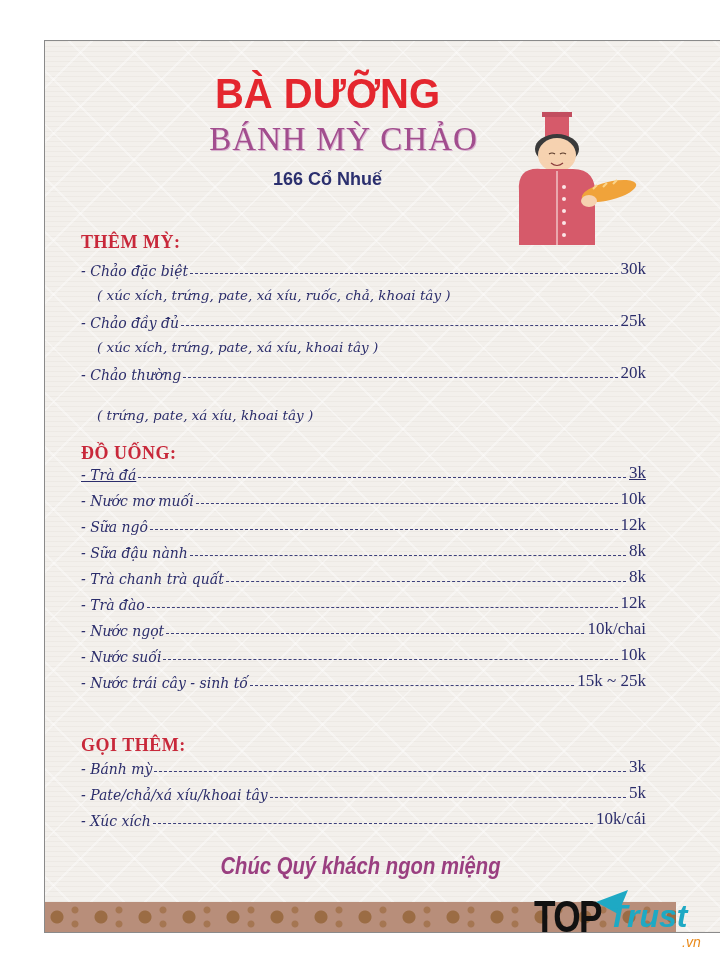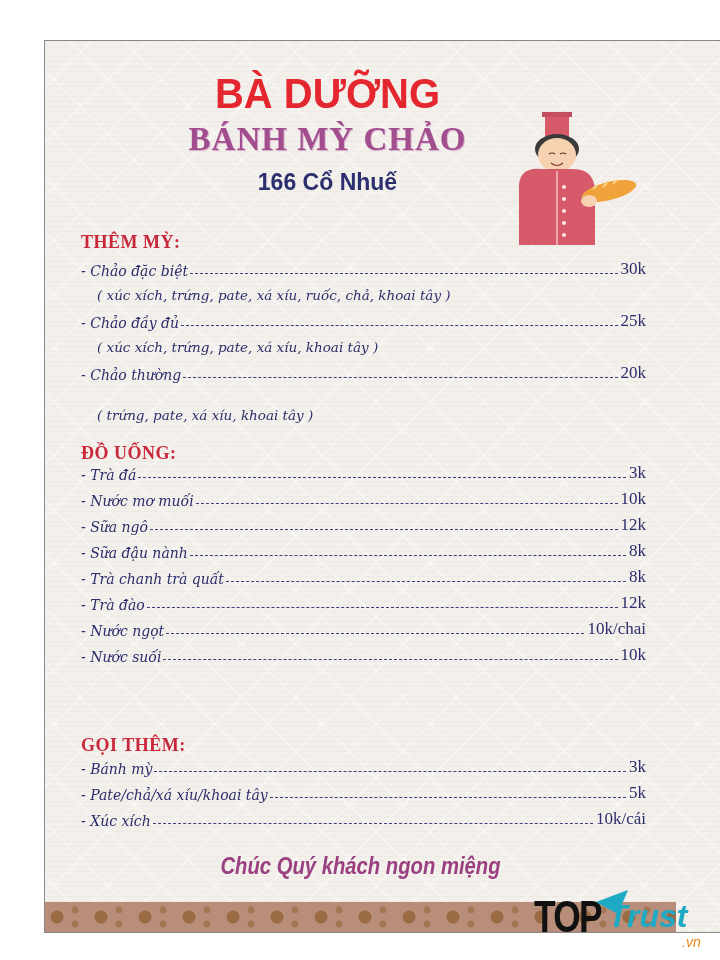--- a/index.html
+++ b/index.html
@@ -21,28 +21,29 @@
     overflow:hidden;
   }
   .title-main {
     position:absolute; left:0; width:565px; top:30px; text-align:center;
     font-family:"Liberation Sans", sans-serif; font-weight:bold;
     font-size:40px; letter-spacing:0px; color:#e4262e;
     transform:scaleY(1.05);
   }
   .title-sub {
     position:absolute; left:0; width:565px; top:80px; text-align:center;
-    font-family:"Liberation Serif", serif; font-weight:bold;
+    font-family:"Liberation Serif", serif; font-weight:normal;
     font-size:33px; color:#a24d8e; letter-spacing:1px;
     text-shadow:1px 1px 0 #d9b2cf;
+    padding-left:16px;
   }
   .address {
     position:absolute; left:0; width:565px; top:128px; text-align:center;
     font-family:"Liberation Sans", sans-serif; font-weight:bold;
-    font-size:23px; color:#2b2f6e;
+    font-size:18px; color:#2b2f6e;
   }
   .chef { position:absolute; left:452px; top:66px; width:150px; height:140px; }
 
   .section-heading {
     position:absolute; left:36px;
     font-family:"Liberation Serif", serif; font-weight:bold;
     font-size:18px; color:#c8283a; letter-spacing:0.5px;
   }
   .row {
     position:absolute; left:36px; width:565px; height:22px;
@@ -143,21 +144,21 @@
 
   <div class="row" style="top:320px;">
     <span class="name">- Chảo thường</span>
     <span class="leader"></span>
     <span class="price">20k</span>
   </div>
   <div class="desc" style="top:350px;margin-top:16px;">( trứng, pate, xá xíu, khoai tây )</div>
 
   <div class="section-heading" style="top:402px;">ĐỒ UỐNG:</div>
 
-  <div class="row" style="top:420px;">
+  <div class="row" style="top:420px;text-decoration:underline;">
     <span class="name">- Trà đá</span>
     <span class="leader"></span>
     <span class="price">3k</span>
   </div>
   <div class="row" style="top:446px;">
     <span class="name">- Nước mơ muối</span>
     <span class="leader"></span>
     <span class="price">10k</span>
   </div>
   <div class="row" style="top:472px;">
@@ -182,20 +183,25 @@
   </div>
   <div class="row" style="top:576px;">
     <span class="name">- Nước ngọt</span>
     <span class="leader"></span>
     <span class="price">10k/chai</span>
   </div>
   <div class="row" style="top:602px;">
     <span class="name">- Nước suối</span>
     <span class="leader"></span>
     <span class="price">10k</span>
+  </div>
+  <div class="row" style="top:628px;">
+    <span class="name">- Nước trái cây - sinh tố</span>
+    <span class="leader"></span>
+    <span class="price">15k ~ 25k</span>
   </div>
 
   <div class="section-heading" style="top:694px;">GỌI THÊM:</div>
 
   <div class="row" style="top:714px;">
     <span class="name">- Bánh mỳ</span>
     <span class="leader"></span>
     <span class="price">3k</span>
   </div>
   <div class="row" style="top:740px;">

